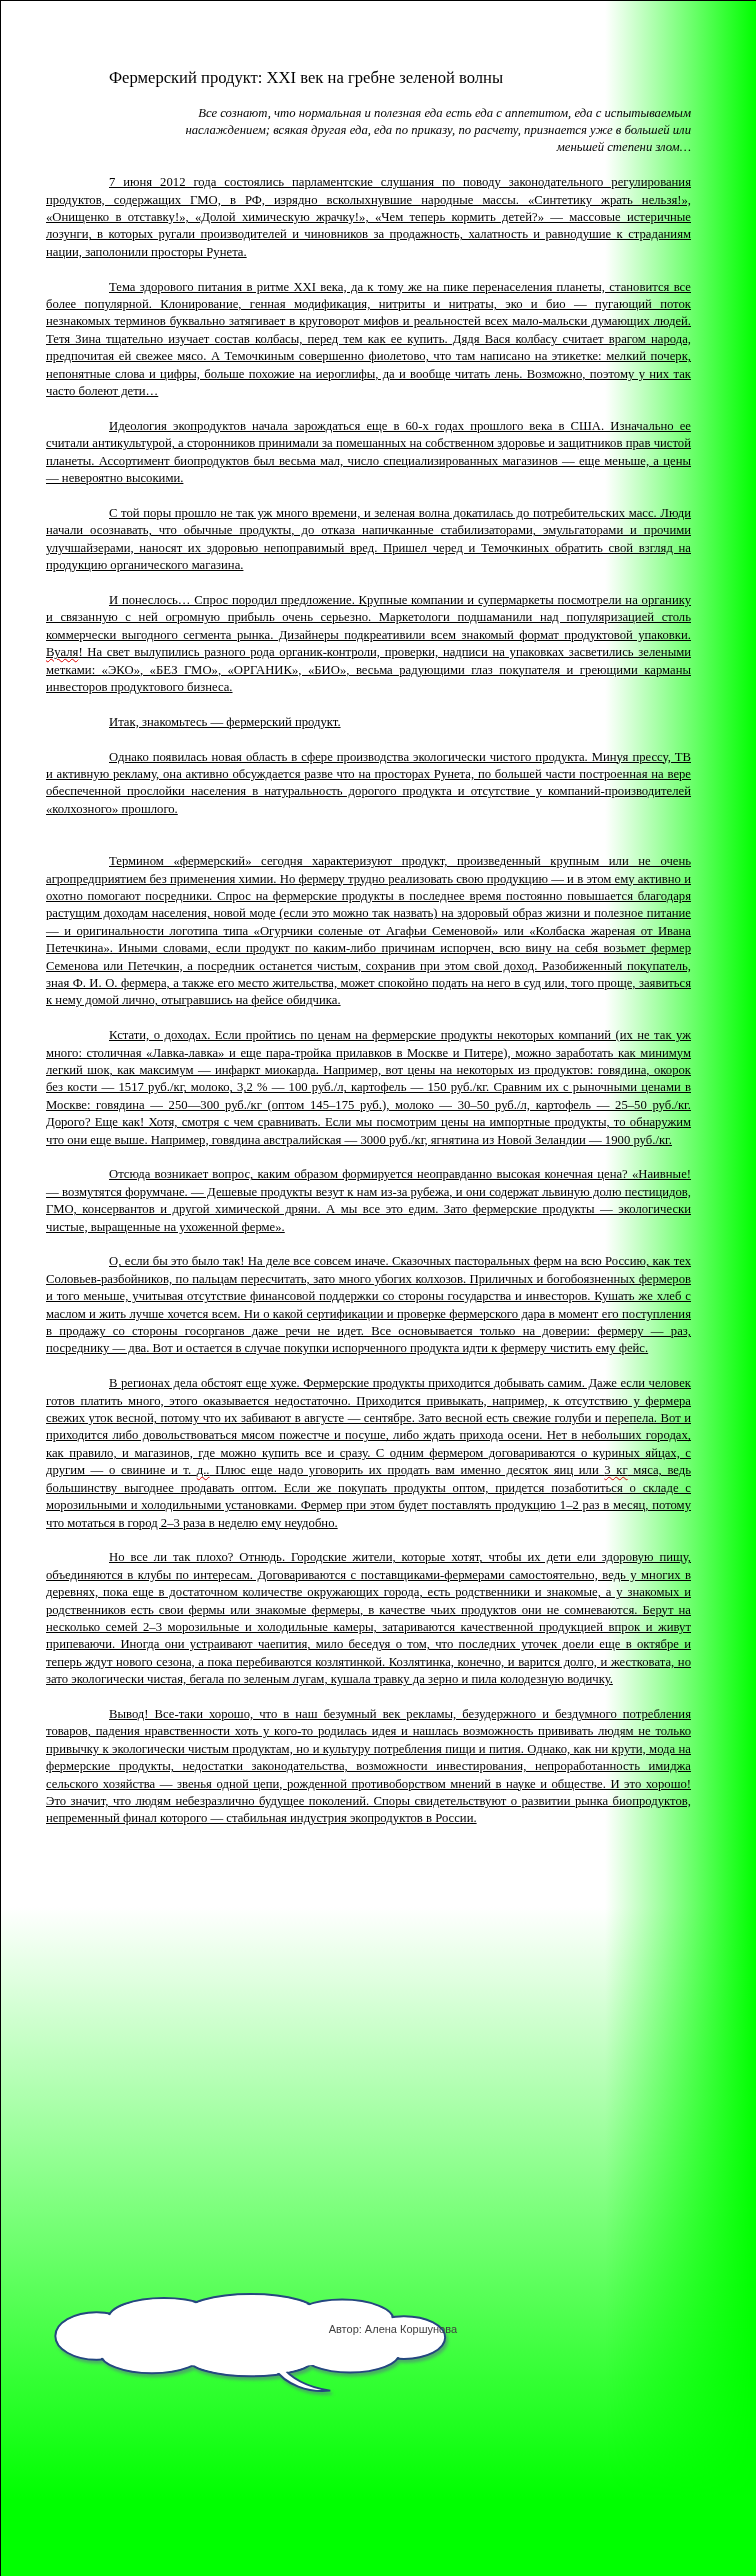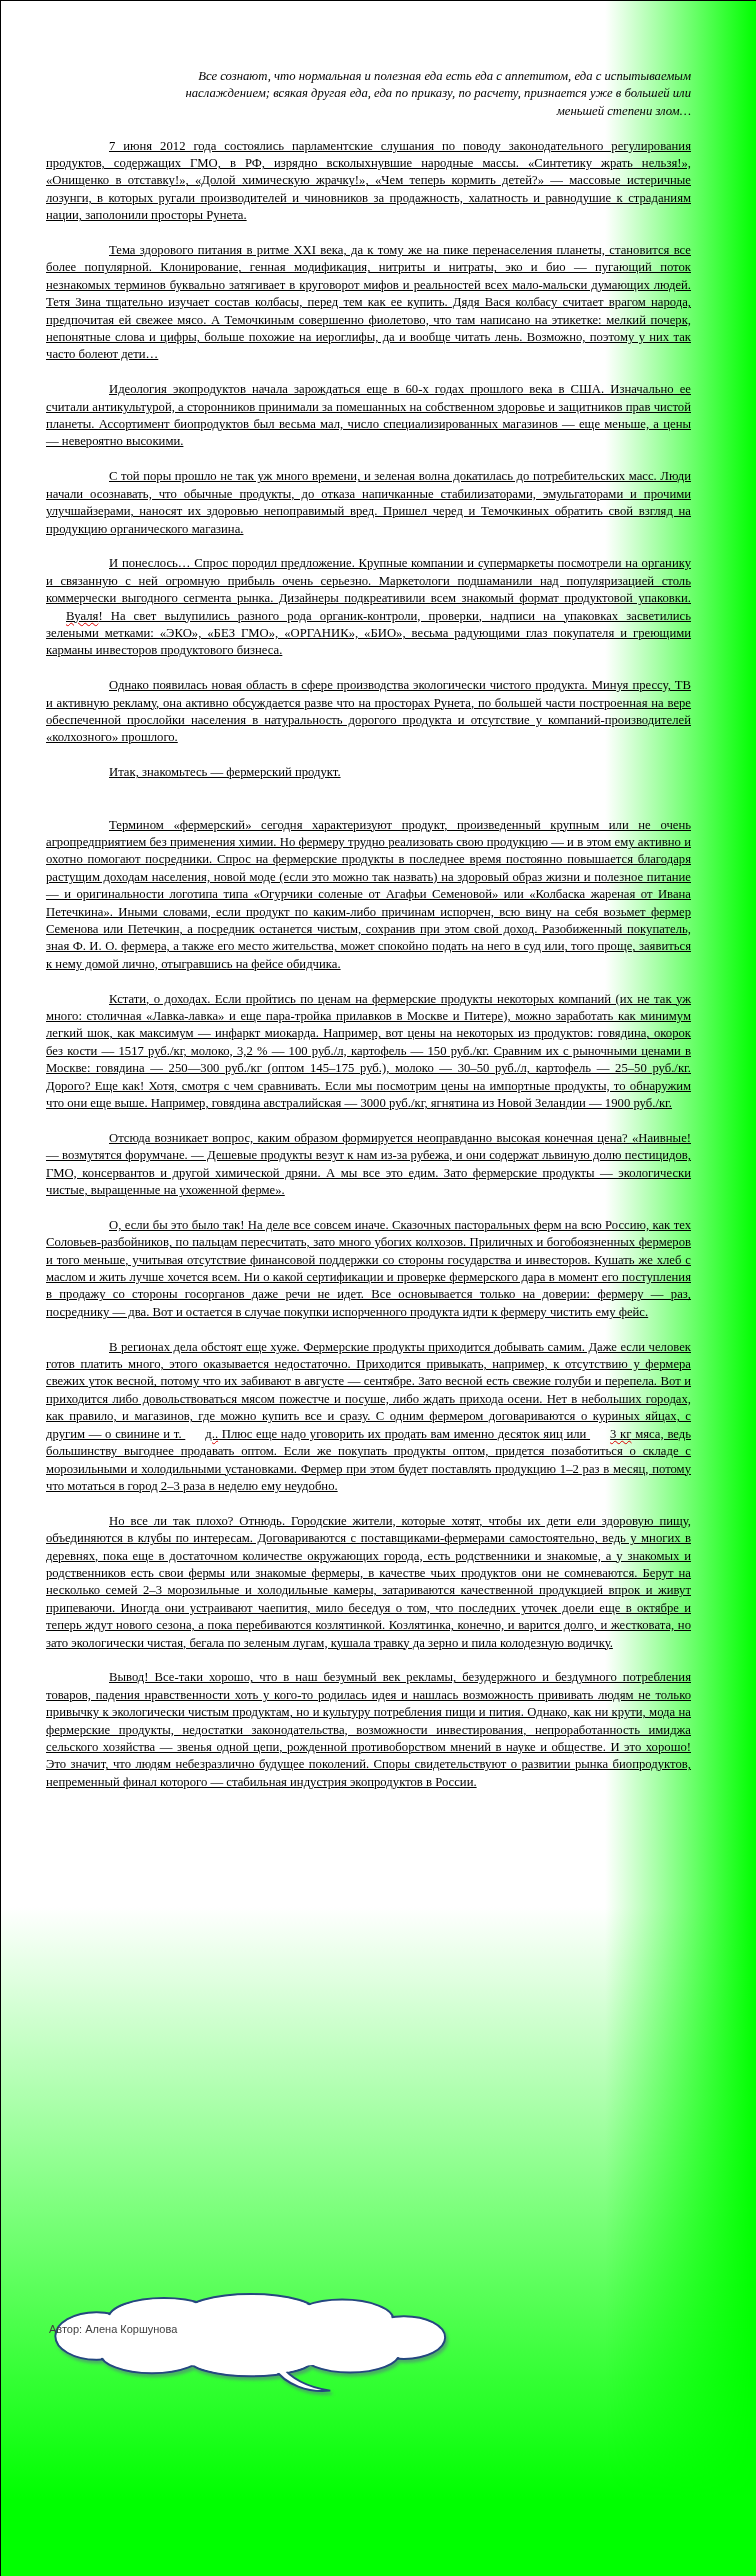--- a/index.html
+++ b/index.html
@@ -49,56 +49,56 @@
     text-indent:63px;
     text-decoration:underline;
   }
   .body p:nth-child(7) { margin-bottom:35px; }
   .sp {
     text-decoration-line:underline;
     text-decoration-style:wavy;
     text-decoration-color:#dd0000;
     text-decoration-thickness:0.8px;
     text-underline-offset:2.4px;
-    margin-left:20px;
   }
   .callout {
     position:absolute;
     left:48px; top:2289px;
     width:408px; height:103px;
   }
   .callout svg {
     position:absolute; left:0; top:0;
     filter: drop-shadow(2.4px 3.2px 1.6px rgba(90,110,135,0.55));
   }
   .callout-text {
     position:absolute;
     left:0; top:33px;
     width:408px;
-    text-align:left;
+    text-align:right;
     font-family:"Liberation Sans","DejaVu Sans",sans-serif;
     font-size:11px;
     color:#3f3f3f;
   }
 </style>
 </head>
 <body>
 
 <div class="page">
 
   <div class="content">
+    <div class="title">Фермерский продукт: XXI век на гребне зеленой волны</div>
     <div class="epigraph">Все сознают, что нормальная и полезная еда есть еда с аппетитом, еда с испытываемым наслаждением; всякая другая еда, еда по приказу, по расчету, признается уже в большей или меньшей степени злом…</div>
     <div class="body">
         <p>7 июня 2012 года состоялись парламентские слушания по поводу законодательного регулирования продуктов, содержащих ГМО, в РФ, изрядно всколыхнувшие народные массы. «Синтетику жрать нельзя!», «Онищенко в отставку!», «Долой химическую жрачку!», «Чем теперь кормить детей?» — массовые истеричные лозунги, в которых ругали производителей и чиновников за продажность, халатность и равнодушие к страданиям нации, заполонили просторы Рунета.</p>
         <p>Тема здорового питания в ритме XXI века, да к тому же на пике перенаселения планеты, становится все более популярной. Клонирование, генная модификация, нитриты и нитраты, эко и био — пугающий поток незнакомых терминов буквально затягивает в круговорот мифов и реальностей всех мало-мальски думающих людей. Тетя Зина тщательно изучает состав колбасы, перед тем как ее купить. Дядя Вася колбасу считает врагом народа, предпочитая ей свежее мясо. А Темочкиным совершенно фиолетово, что там написано на этикетке: мелкий почерк, непонятные слова и цифры, больше похожие на иероглифы, да и вообще читать лень. Возможно, поэтому у них так часто болеют дети…</p>
         <p>Идеология экопродуктов начала зарождаться еще в 60-х годах прошлого века в США. Изначально ее считали антикультурой, а сторонников принимали за помешанных на собственном здоровье и защитников прав чистой планеты. Ассортимент биопродуктов был весьма мал, число специализированных магазинов — еще меньше, а цены — невероятно высокими.</p>
         <p>С той поры прошло не так уж много времени, и зеленая волна докатилась до потребительских масс. Люди начали осознавать, что обычные продукты, до отказа напичканные стабилизаторами, эмульгаторами и прочими улучшайзерами, наносят их здоровью непоправимый вред. Пришел черед и Темочкиных обратить свой взгляд на продукцию органического магазина.</p>
         <p>И понеслось… Спрос породил предложение. Крупные компании и супермаркеты посмотрели на органику и связанную с ней огромную прибыль очень серьезно. Маркетологи подшаманили над популяризацией столь коммерчески выгодного сегмента рынка. Дизайнеры подкреативили всем знакомый формат продуктовой упаковки. <span class="sp">Вуаля</span>! На свет вылупились разного рода органик-контроли, проверки, надписи на упаковках засветились зелеными метками: «ЭКО», «БЕЗ ГМО», «ОРГАНИК», «БИО», весьма радующими глаз покупателя и греющими карманы инвесторов продуктового бизнеса.</p>
+        <p>Итак, знакомьтесь — фермерский продукт.</p>
         <p>Однако появилась новая область в сфере производства экологически чистого продукта. Минуя прессу, ТВ и активную рекламу, она активно обсуждается разве что на просторах Рунета, по большей части построенная на вере обеспеченной прослойки населения в натуральность дорогого продукта и отсутствие у компаний-производителей «колхозного» прошлого.</p>
-        <p>Итак, знакомьтесь — фермерский продукт.</p>
         <p>Термином «фермерский» сегодня характеризуют продукт, произведенный крупным или не очень агропредприятием без применения химии. Но фермеру трудно реализовать свою продукцию — и в этом ему активно и охотно помогают посредники. Спрос на фермерские продукты в последнее время постоянно повышается благодаря растущим доходам населения, новой моде (если это можно так назвать) на здоровый образ жизни и полезное питание — и оригинальности логотипа типа «Огурчики соленые от Агафьи Семеновой» или «Колбаска жареная от Ивана Петечкина». Иными словами, если продукт по каким-либо причинам испорчен, всю вину на себя возьмет фермер Семенова или Петечкин, а посредник останется чистым, сохранив при этом свой доход. Разобиженный покупатель, зная Ф. И. О. фермера, а также его место жительства, может спокойно подать на него в суд или, того проще, заявиться к нему домой лично, отыгравшись на фейсе обидчика.</p>
         <p>Кстати, о доходах. Если пройтись по ценам на фермерские продукты некоторых компаний (их не так уж много: столичная «Лавка-лавка» и еще пара-тройка прилавков в Москве и Питере), можно заработать как минимум легкий шок, как максимум — инфаркт миокарда. Например, вот цены на некоторых из продуктов: говядина, окорок без кости — 1517 руб./кг, молоко, 3,2 % — 100 руб./л, картофель — 150 руб./кг. Сравним их с рыночными ценами в Москве: говядина — 250—300 руб./кг (оптом 145–175 руб.), молоко — 30–50 руб./л, картофель — 25–50 руб./кг. Дорого? Еще как! Хотя, смотря с чем сравнивать. Если мы посмотрим цены на импортные продукты, то обнаружим что они еще выше. Например, говядина австралийская — 3000 руб./кг, ягнятина из Новой Зеландии — 1900 руб./кг.</p>
         <p>Отсюда возникает вопрос, каким образом формируется неоправданно высокая конечная цена? «Наивные! — возмутятся форумчане. — Дешевые продукты везут к нам из-за рубежа, и они содержат львиную долю пестицидов, ГМО, консервантов и другой химической дряни. А мы все это едим. Зато фермерские продукты — экологически чистые, выращенные на ухоженной ферме».</p>
         <p>О, если бы это было так! На деле все совсем иначе. Сказочных пасторальных ферм на всю Россию, как тех Соловьев-разбойников, по пальцам пересчитать, зато много убогих колхозов. Приличных и богобоязненных фермеров и того меньше, учитывая отсутствие финансовой поддержки со стороны государства и инвесторов. Кушать же хлеб с маслом и жить лучше хочется всем. Ни о какой сертификации и проверке фермерского дара в момент его поступления в продажу со стороны госорганов даже речи не идет. Все основывается только на доверии: фермеру — раз, посреднику — два. Вот и остается в случае покупки испорченного продукта идти к фермеру чистить ему фейс.</p>
         <p>В регионах дела обстоят еще хуже. Фермерские продукты приходится добывать самим. Даже если человек готов платить много, этого оказывается недостаточно. Приходится привыкать, например, к отсутствию у фермера свежих уток весной, потому что их забивают в августе — сентябре. Зато весной есть свежие голуби и перепела. Вот и приходится либо довольствоваться мясом пожестче и посуше, либо ждать прихода осени. Нет в небольших городах, как правило, и магазинов, где можно купить все и сразу. С одним фермером договариваются о куриных яйцах, с другим — о свинине и т. <span class="sp">д..</span> Плюс еще надо уговорить их продать вам именно десяток яиц или <span class="sp">3 кг</span> мяса, ведь большинству выгоднее продавать оптом. Если же покупать продукты оптом, придется позаботиться о складе с морозильными и холодильными установками. Фермер при этом будет поставлять продукцию 1–2 раз в месяц, потому что мотаться в город 2–3 раза в неделю ему неудобно.</p>
         <p>Но все ли так плохо? Отнюдь. Городские жители, которые хотят, чтобы их дети ели здоровую пищу, объединяются в клубы по интересам. Договариваются с поставщиками-фермерами самостоятельно, ведь у многих в деревнях, пока еще в достаточном количестве окружающих города, есть родственники и знакомые, а у знакомых и родственников есть свои фермы или знакомые фермеры, в качестве чьих продуктов они не сомневаются. Берут на несколько семей 2–3 морозильные и холодильные камеры, затариваются качественной продукцией впрок и живут припеваючи. Иногда они устраивают чаепития, мило беседуя о том, что последних уточек доели еще в октябре и теперь ждут нового сезона, а пока перебиваются козлятинкой. Козлятинка, конечно, и варится долго, и жестковата, но зато экологически чистая, бегала по зеленым лугам, кушала травку да зерно и пила колодезную водичку.</p>
         <p>Вывод! Все-таки хорошо, что в наш безумный век рекламы, безудержного и бездумного потребления товаров, падения нравственности хоть у кого-то родилась идея и нашлась возможность прививать людям не только привычку к экологически чистым продуктам, но и культуру потребления пищи и пития. Однако, как ни крути, мода на фермерские продукты, недостатки законодательства, возможности инвестирования, непроработанность имиджа сельского хозяйства — звенья одной цепи, рожденной противоборством мнений в науке и обществе. И это хорошо! Это значит, что людям небезразлично будущее поколений. Споры свидетельствуют о развитии рынка биопродуктов, непременный финал которого — стабильная индустрия экопродуктов в России.</p>
       </div>
   </div>
 

